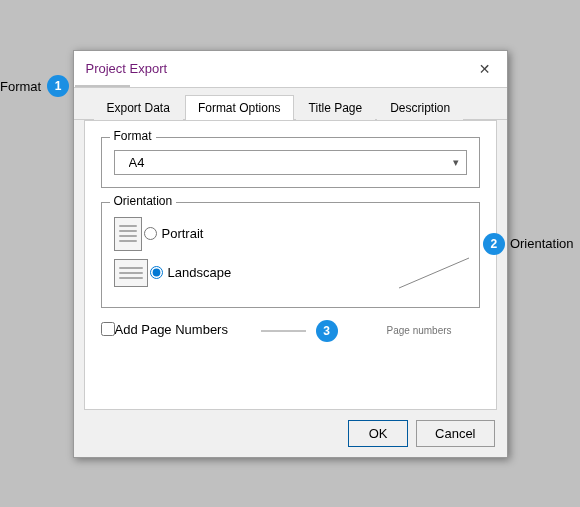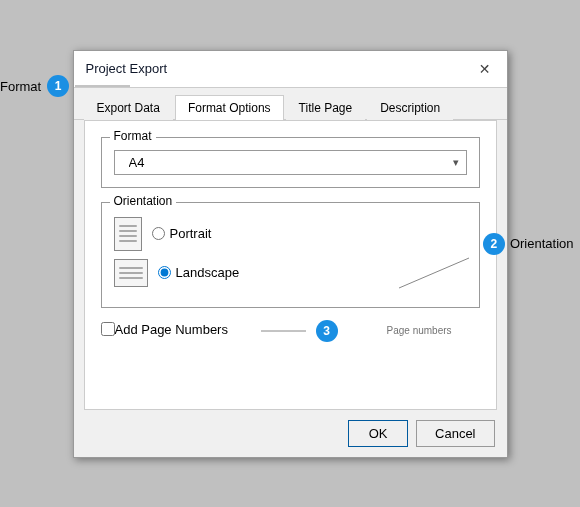--- a/index.html
+++ b/index.html
@@ -25,41 +25,41 @@
       background: #fff;
       border-bottom: 1px solid #ccc;
       padding: 8px 12px;
       display: flex;
       align-items: center;
       justify-content: space-between;
     }
 
     .title-bar-text {
       font-size: 13px;
-      color: #0f172a;
+      color: #701a75;
     }
 
     .close-btn {
       width: 20px;
       height: 20px;
       cursor: pointer;
       display: flex;
       align-items: center;
       justify-content: center;
       font-size: 14px;
       color: #444;
       border: none;
       background: transparent;
     }
 
     .tabs {
       display: flex;
       background: #f0f0f0;
       border-bottom: 1px solid #ccc;
-      padding: 6px 10px 0 10px;
+      padding: 6px 10px 0 20px;
     }
 
     .tab {
       padding: 5px 12px;
       border: 1px solid transparent;
       border-bottom: none;
       cursor: pointer;
       font-size: 12px;
       color: #000;
       background: #f0f0f0;
@@ -126,21 +126,21 @@
       transform: translateY(-50%);
       pointer-events: none;
       color: #555;
       font-size: 11px;
     }
 
     .orientation-row {
       display: flex;
       align-items: center;
       margin-bottom: 8px;
-      gap: 10px;
+      gap: 2px;
     }
 
     .page-icon {
       width: 28px;
       height: 34px;
       border: 1px solid #888;
       background: #f5f5f5;
       display: flex;
       align-items: center;
       justify-content: center;

